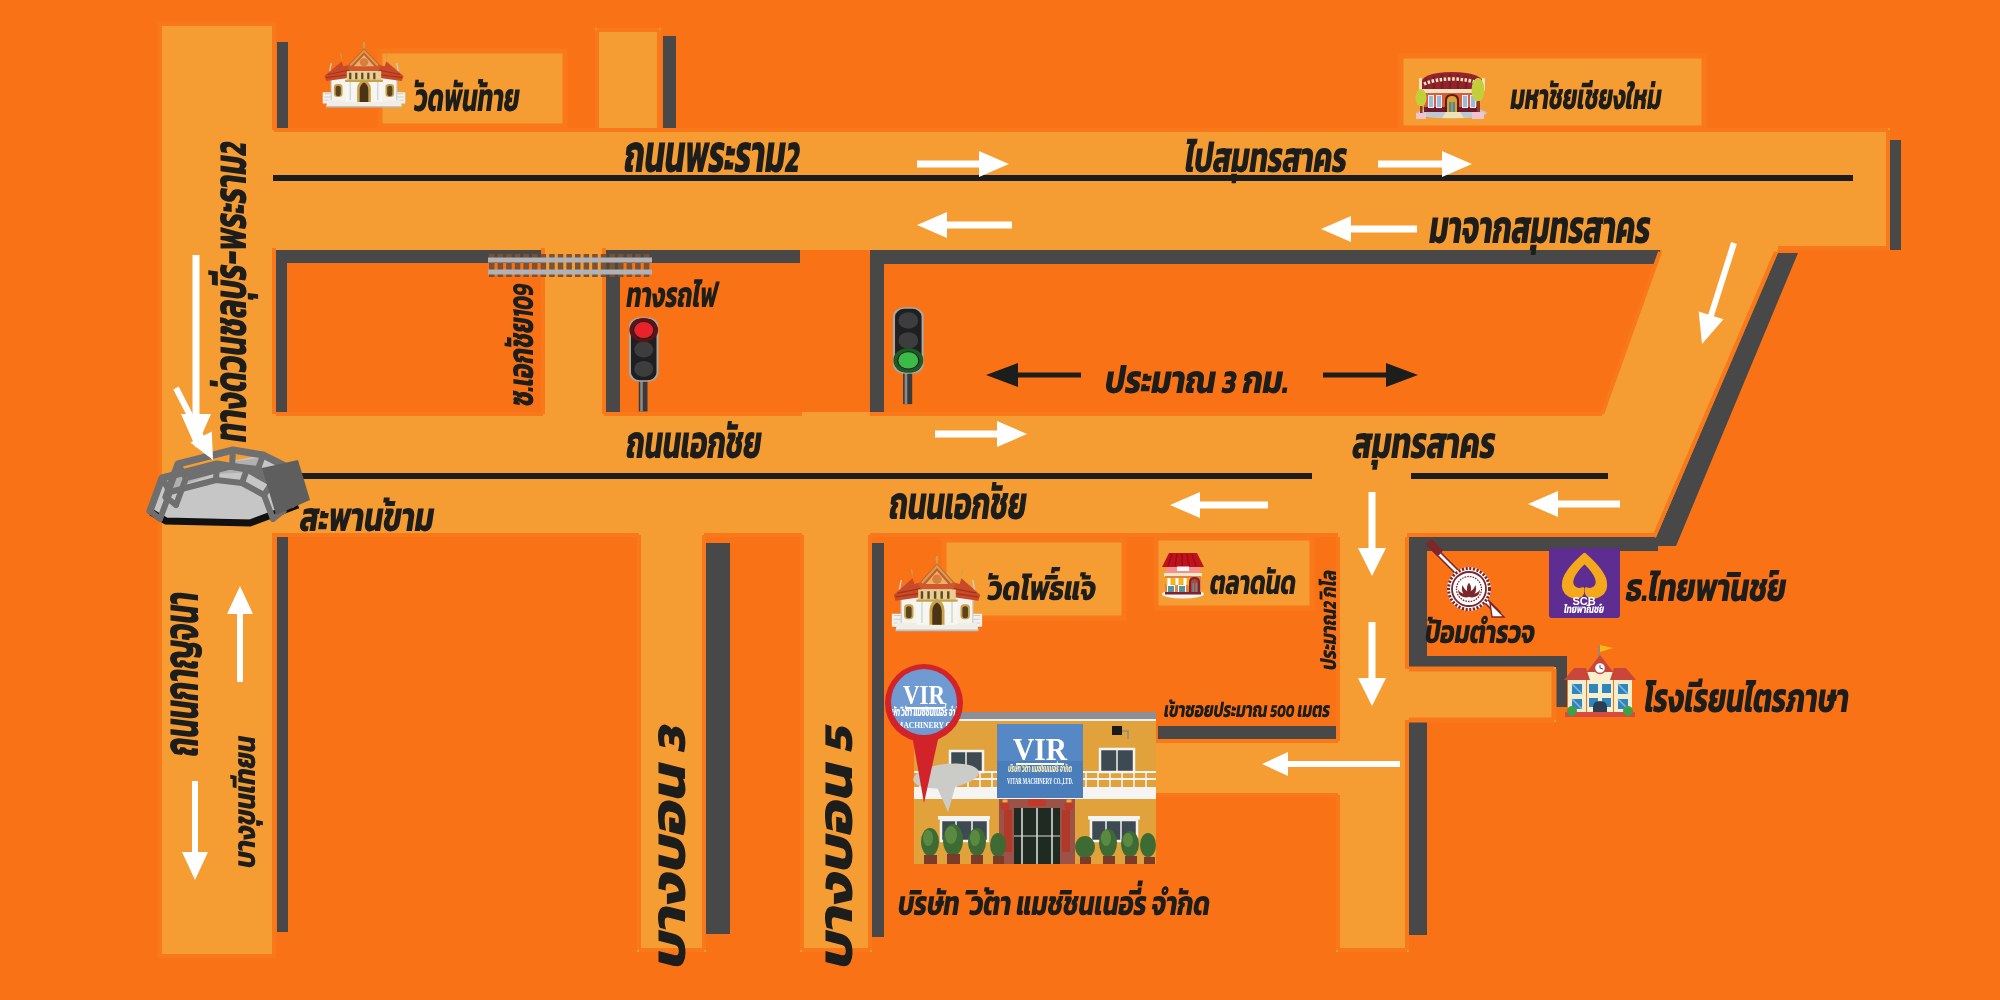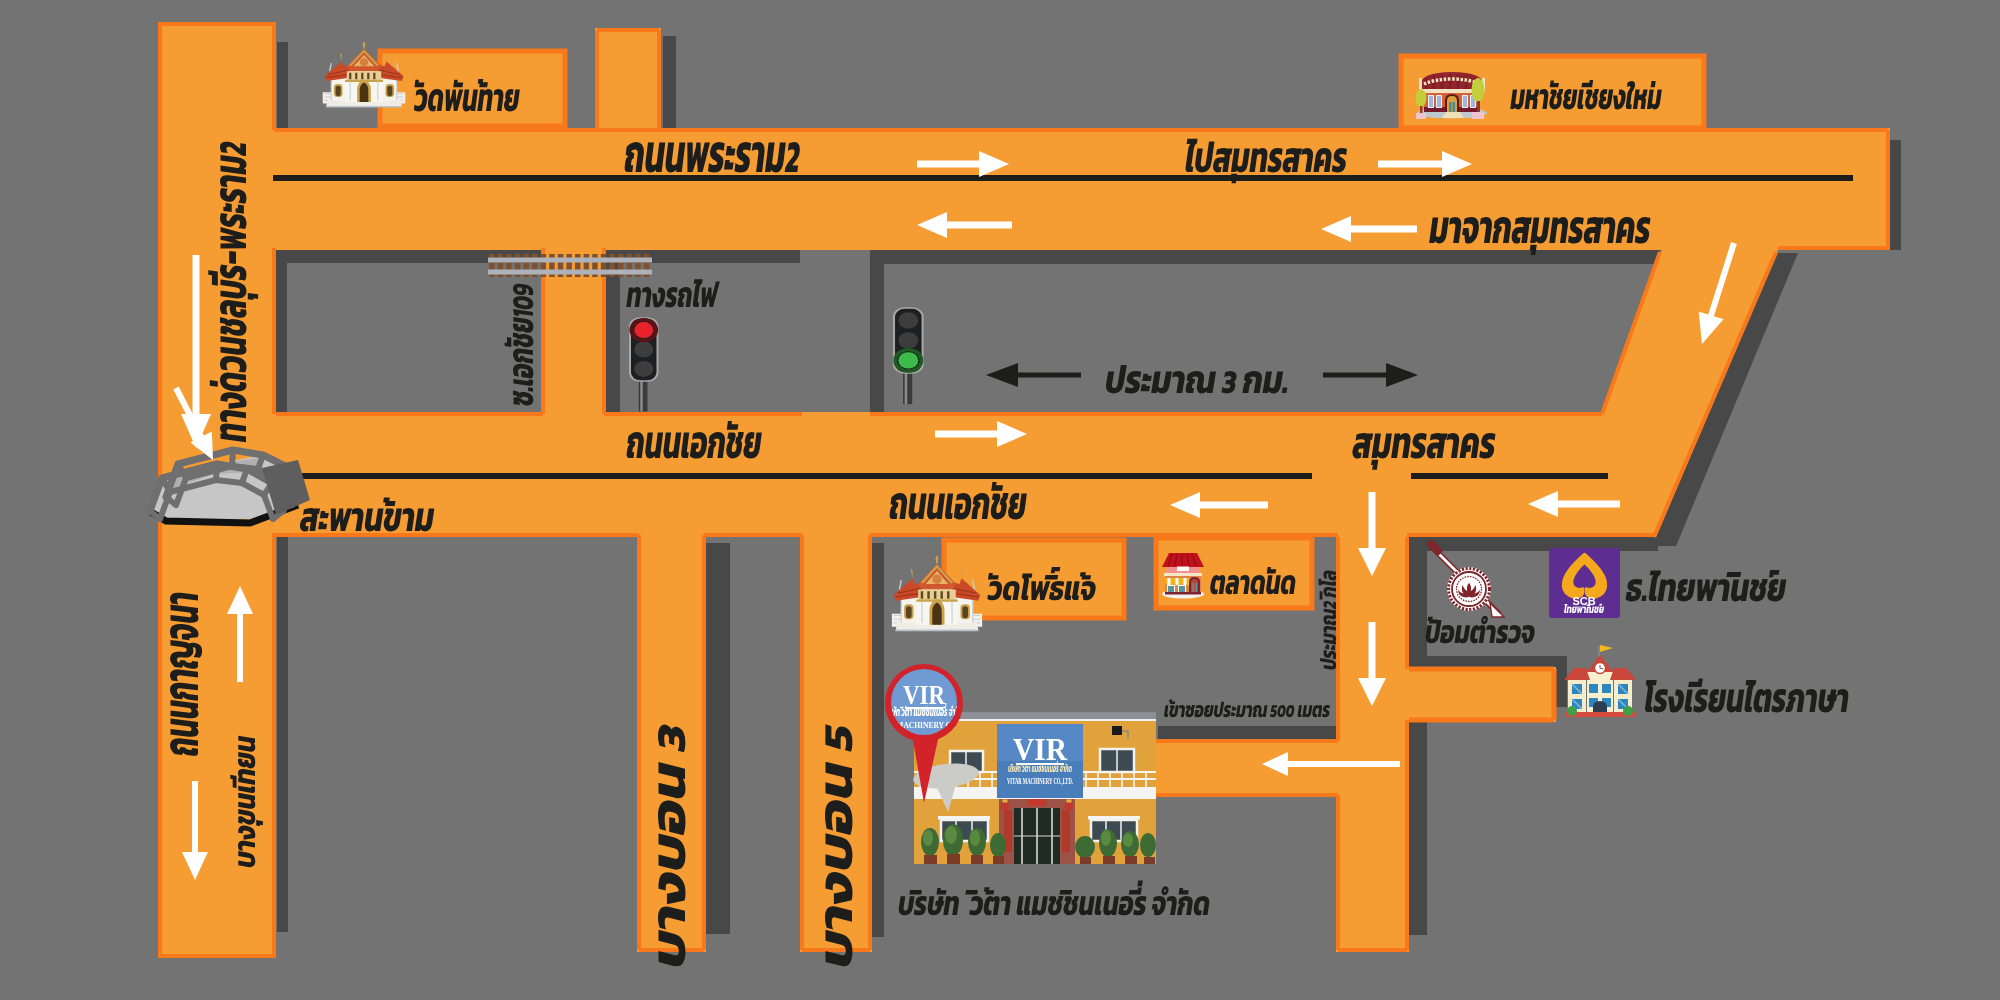--- a/index.html
+++ b/index.html
@@ -1,14 +1,14 @@
 <!DOCTYPE html>
 <html><head><meta charset="utf-8"><style>
 html,body{margin:0;padding:0;background:#fff;}
-#map{position:relative;width:2000px;height:1000px;background:#737373;overflow:hidden;}
+#map{position:relative;width:2000px;height:1000px;background:#f97316;overflow:hidden;}
 .t{font-family:"Liberation Serif",serif;font-weight:bold;}
 .s{font-family:"Liberation Sans",sans-serif;font-weight:bold;}
 </style></head><body>
 <div id="map">
 <svg width="2000" height="1000" viewBox="0 0 2000 1000" xmlns="http://www.w3.org/2000/svg">
 
 <rect x="277" y="42" width="11" height="86" fill="#484848"></rect>
 
 <rect x="277" y="537" width="11" height="395" fill="#484848"></rect>
 

